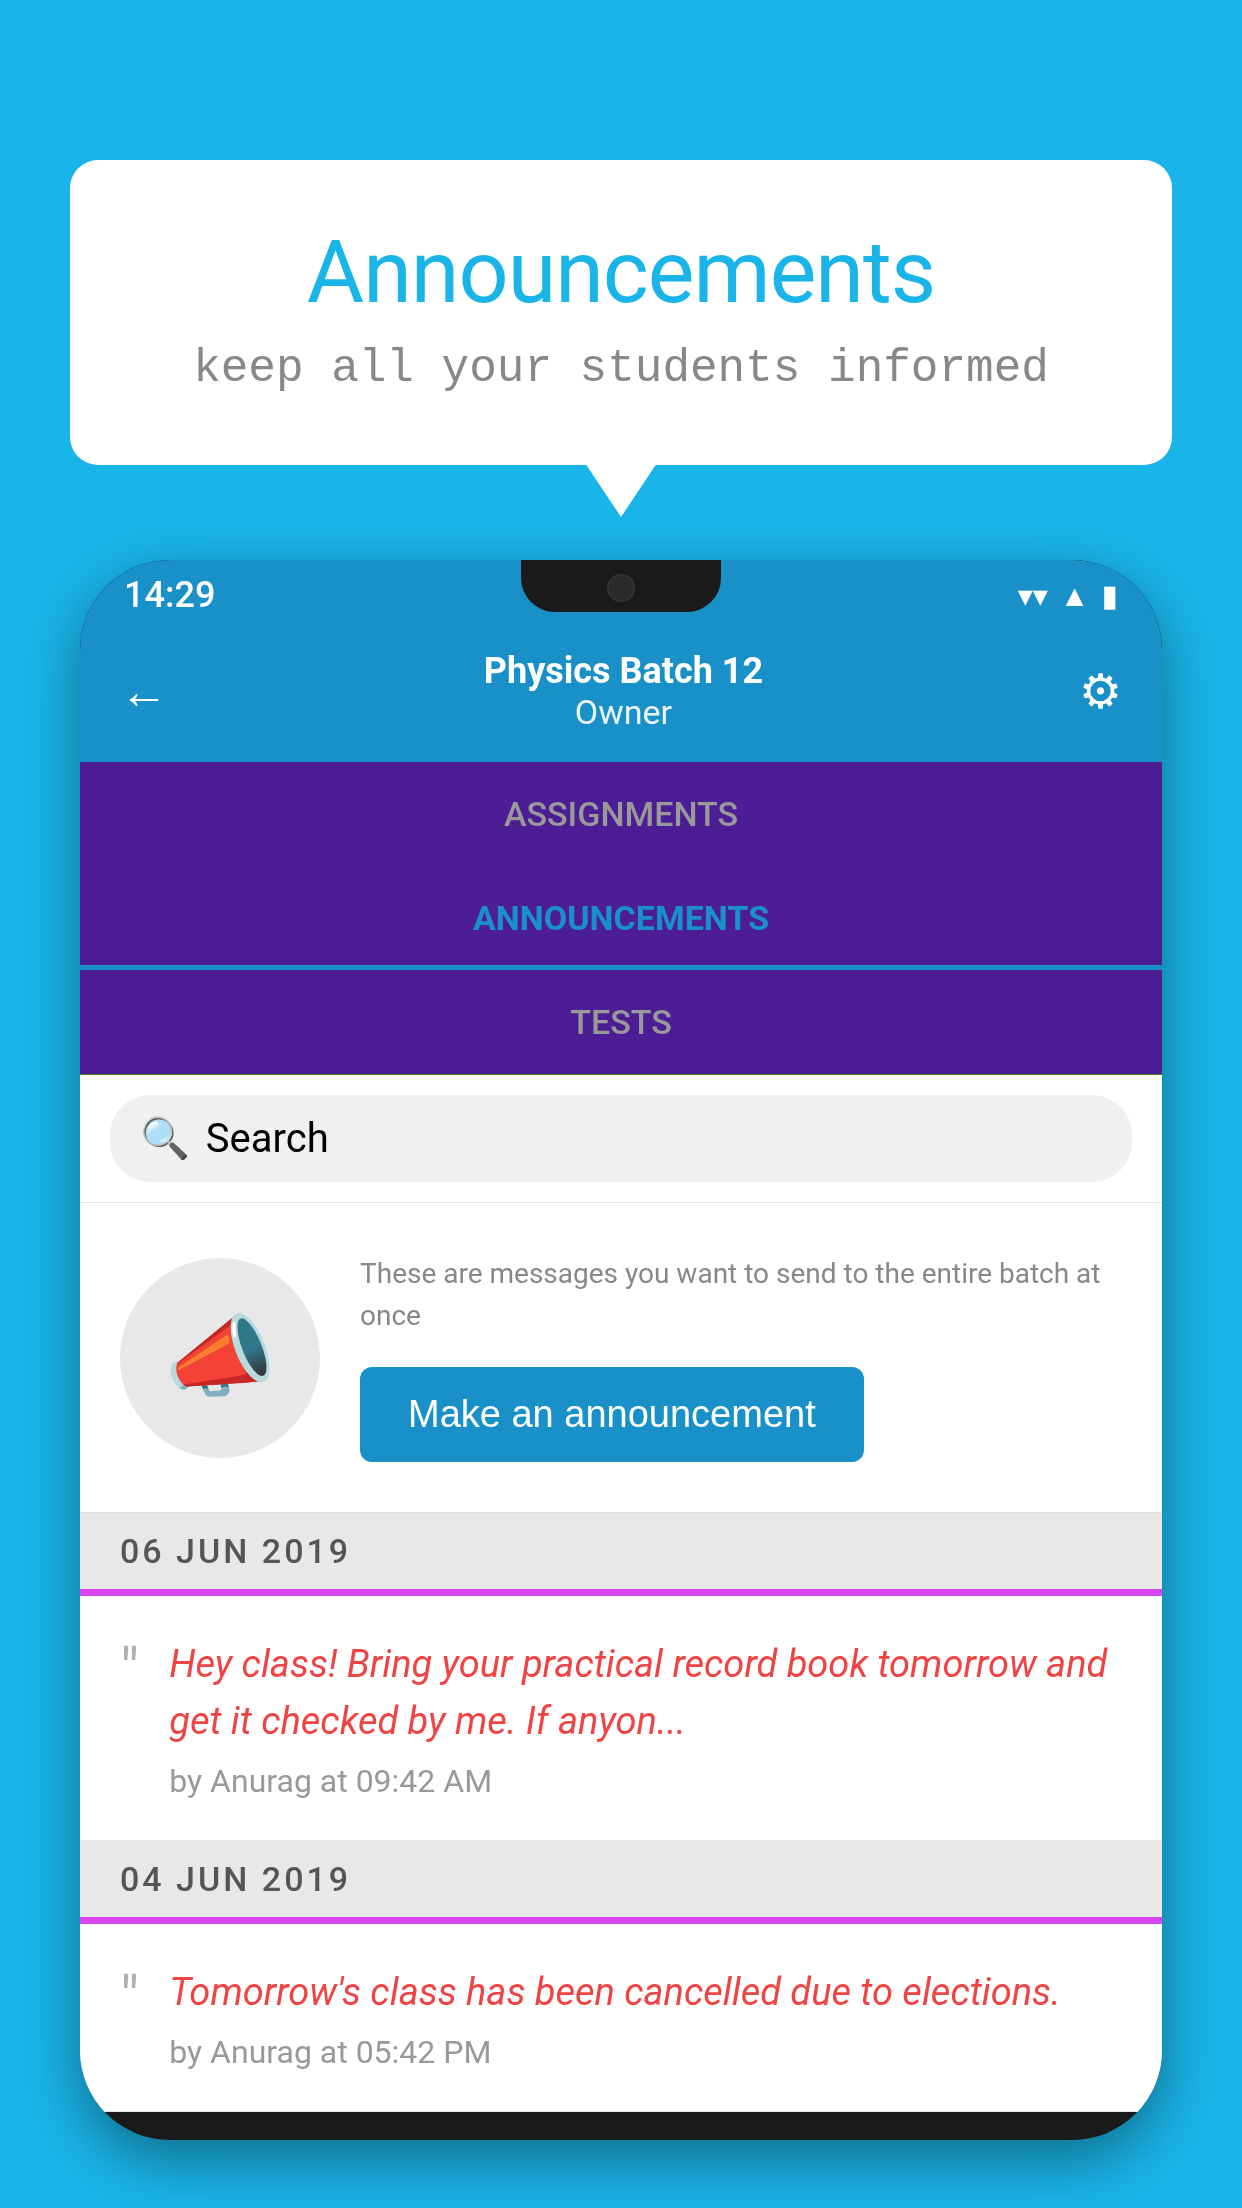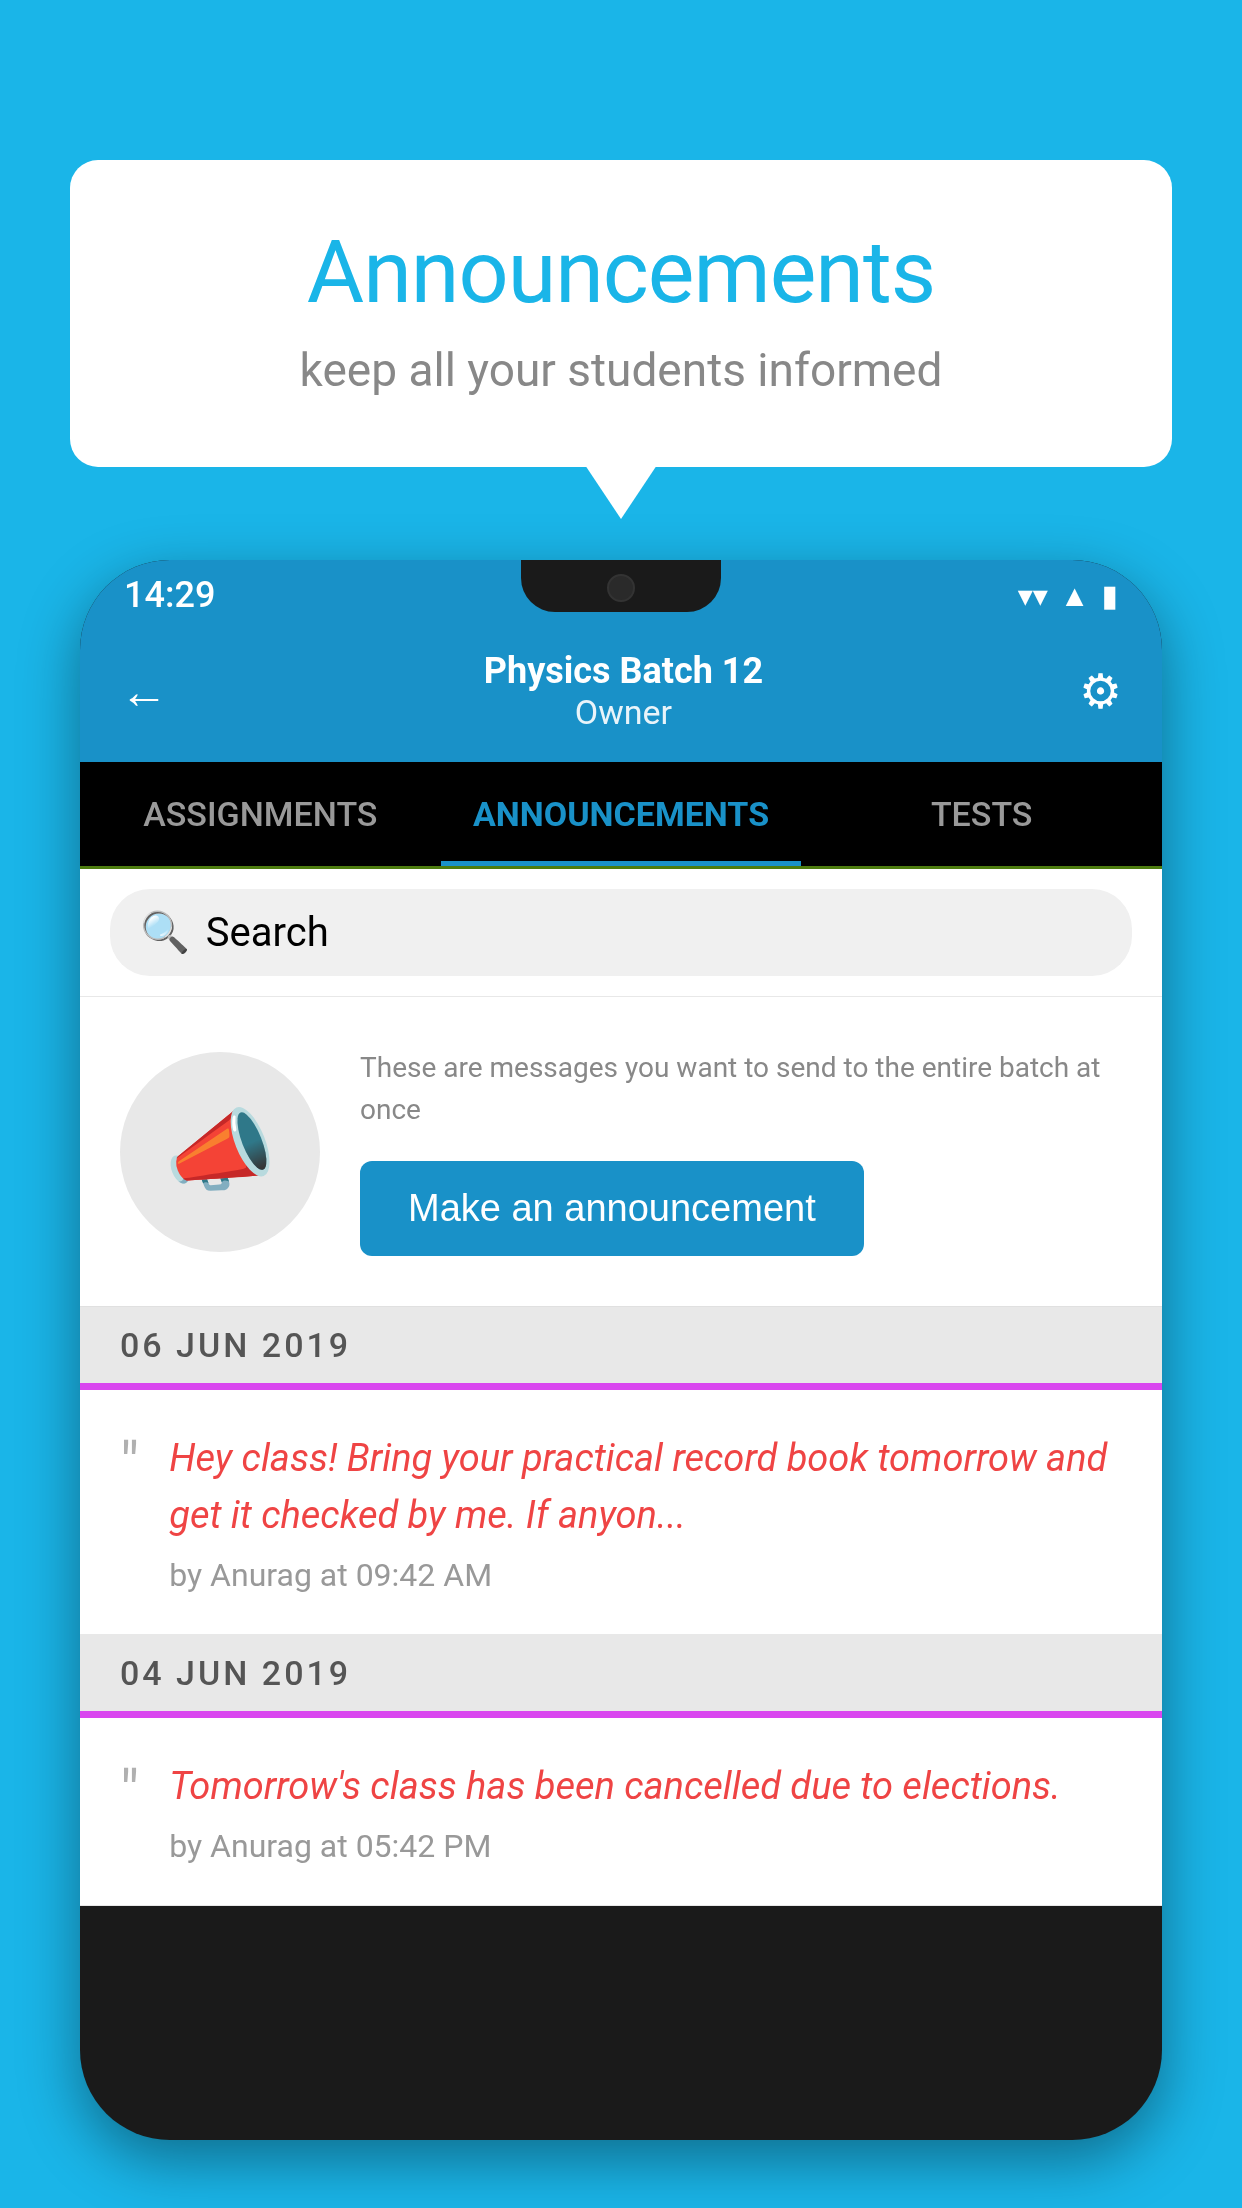--- a/index.html
+++ b/index.html
@@ -51,20 +51,21 @@
       font-size: 88px;
       font-weight: 400;
       letter-spacing: -1px;
       margin-bottom: 20px;
     }
 
     .speech-bubble-subtitle {
       color: #888;
       font-size: 46px;
       font-weight: 400;
+      font-family: Liberation Mono, monospace;
     }
 
     
     .phone-wrapper {
       position: absolute;
       top: 560px;
       left: 80px;
       right: 80px;
       bottom: 0;
     }
@@ -165,23 +166,24 @@
     }
 
     .gear-button {
       color: white;
       font-size: 48px;
       cursor: pointer;
     }
 
     
     .tabs-bar {
-      background: #000000;
-      display: flex;
-      border-bottom: 3px solid #4d7c0f;
+      background: #4c1d95;
+      display: flex;
+      border-bottom: 1px solid #4d7c0f;
+      flex-direction: column;
     }
 
     .tab {
       flex: 1;
       text-align: center;
       padding: 32px 10px;
       font-size: 34px;
       font-weight: 500;
       color: #999;
       cursor: pointer;

